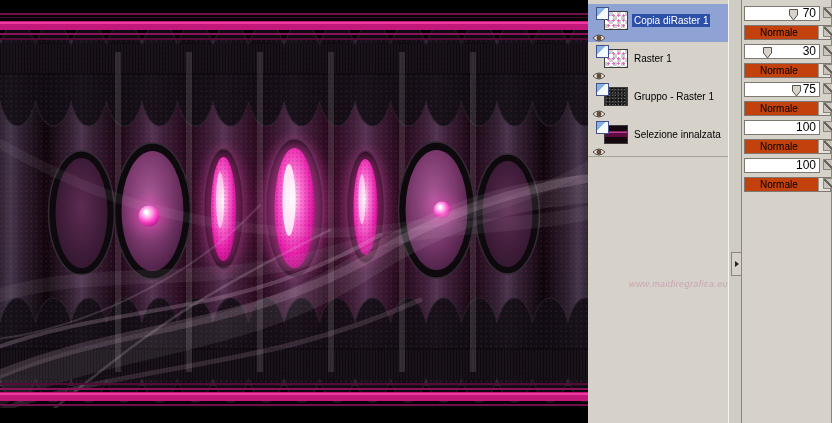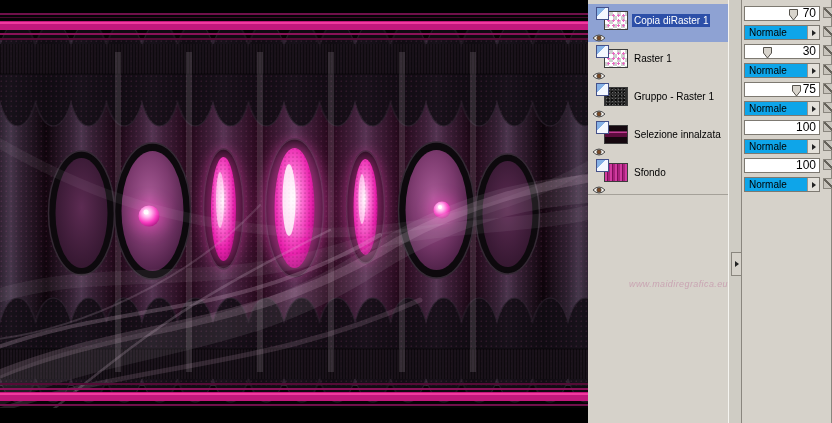--- a/index.html
+++ b/index.html
@@ -39,22 +39,22 @@
   .splitter-btn{position:absolute;left:2px;top:252px;width:9px;height:22px;background:#d6d2ca;
                 border:1px solid #8a867e;display:flex;align-items:center;justify-content:center;}
   .tri-right{width:0;height:0;border-top:3.5px solid transparent;border-bottom:3.5px solid transparent;
              border-left:4px solid #222;display:inline-block;}
   
   .controls{position:absolute;left:156px;top:0;width:88px;height:423px;}
   .ctl-group{position:absolute;left:0;width:88px;height:38px;}
   .opacity-box{position:absolute;left:0;top:2px;width:74px;height:13px;background:#fff;border:1px solid #7d7971;}
   .opacity-value{position:absolute;right:3px;top:0;font-size:12px;line-height:13px;color:#000;}
   .thumb-marker{position:absolute;top:0;}
-  .blend-box{position:absolute;left:0;top:21px;width:74px;height:13px;background:#0ea5e9;
-             border:1px solid #7d7971;font-size:10px;line-height:13px;color:#000;}
+  .blend-box{position:absolute;left:0;top:21px;width:74px;height:13px;background:#c2410c;
+             border:1px solid #7d7971;font-size:10px;line-height:13px;color:#000;padding-left:11px;}
   .blend-label{padding-left:4px;}
   .blend-arrow{position:absolute;right:0;top:0;width:11px;height:13px;background:#e4e1da;
                border-left:1px solid #9a968e;display:flex;align-items:center;justify-content:center;}
   .mini-tool{position:absolute;left:79px;width:9px;height:9px;background:#c8c4bc;border:1px solid #8a867e;
              background-image:linear-gradient(45deg,transparent 40%,#66625a 40% 60%,transparent 60%);}
   .t1{top:3px;}.t2{top:22px;}
   
   .watermark{position:absolute;left:0;top:272px;width:140px;text-align:right;pointer-events:none;}
   .wm-title{font-size:17px;color:#b28ba0;letter-spacing:1.5px;}
   .wm-url{font-size:9px;color:#c9a4b2;margin-top:7px;letter-spacing:.4px;font-style:italic;}
@@ -275,33 +275,20 @@
         </div>
         <div class="eye">
           <svg width="14" height="10" viewBox="0 0 14 10">
               <path d="M1,5 Q7,-1 13,5 Q7,11 1,5 Z" fill="#f8f6f2" stroke="#4a4a4a"></path>
               <circle cx="7" cy="5" r="2.2" fill="#7a4a26" stroke="#333" stroke-width="0.6"></circle>
             </svg>
         </div>
         <div class="layer-name">Selezione innalzata</div>
       </div>
 
-      <div class="layer-row" style="top:156px">
-        <div class="thumb-group">
-          <div class="thumb pat-sfondo"></div>
-          <div class="mini-icon"></div>
-        </div>
-        <div class="eye">
-          <svg width="14" height="10" viewBox="0 0 14 10">
-              <path d="M1,5 Q7,-1 13,5 Q7,11 1,5 Z" fill="#f8f6f2" stroke="#4a4a4a"></path>
-              <circle cx="7" cy="5" r="2.2" fill="#7a4a26" stroke="#333" stroke-width="0.6"></circle>
-            </svg>
-        </div>
-        <div class="layer-name">Sfondo</div>
-      </div>
 
     </div>
 
     <div class="splitter">
       <div class="splitter-btn">
         <span class="tri-right"></span>
       </div>
     </div>
 
     <div class="controls">

